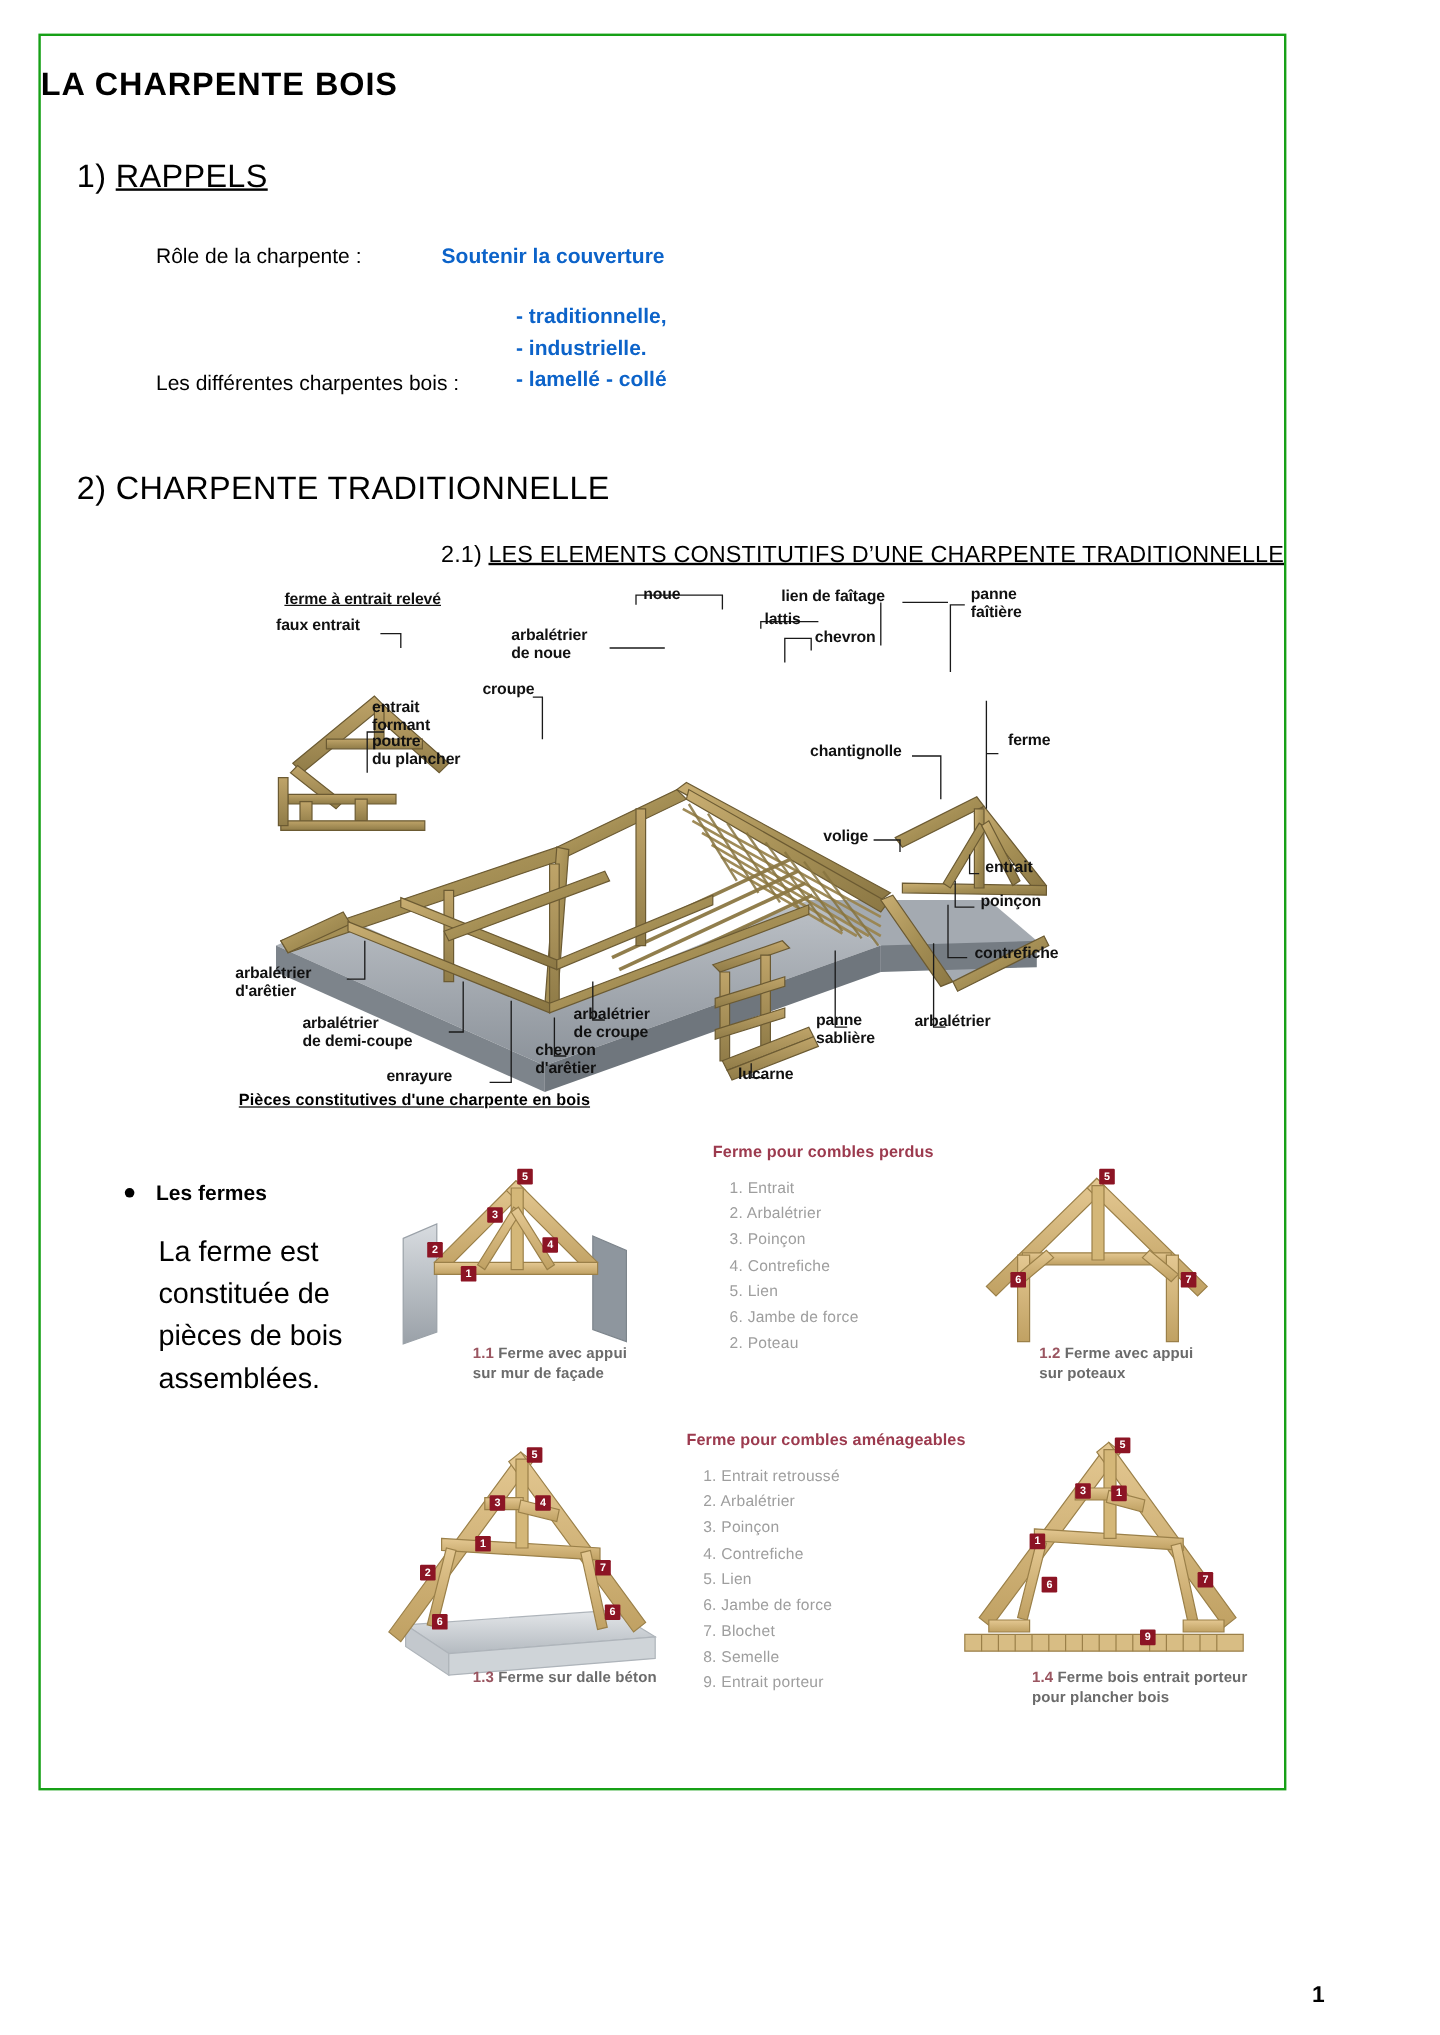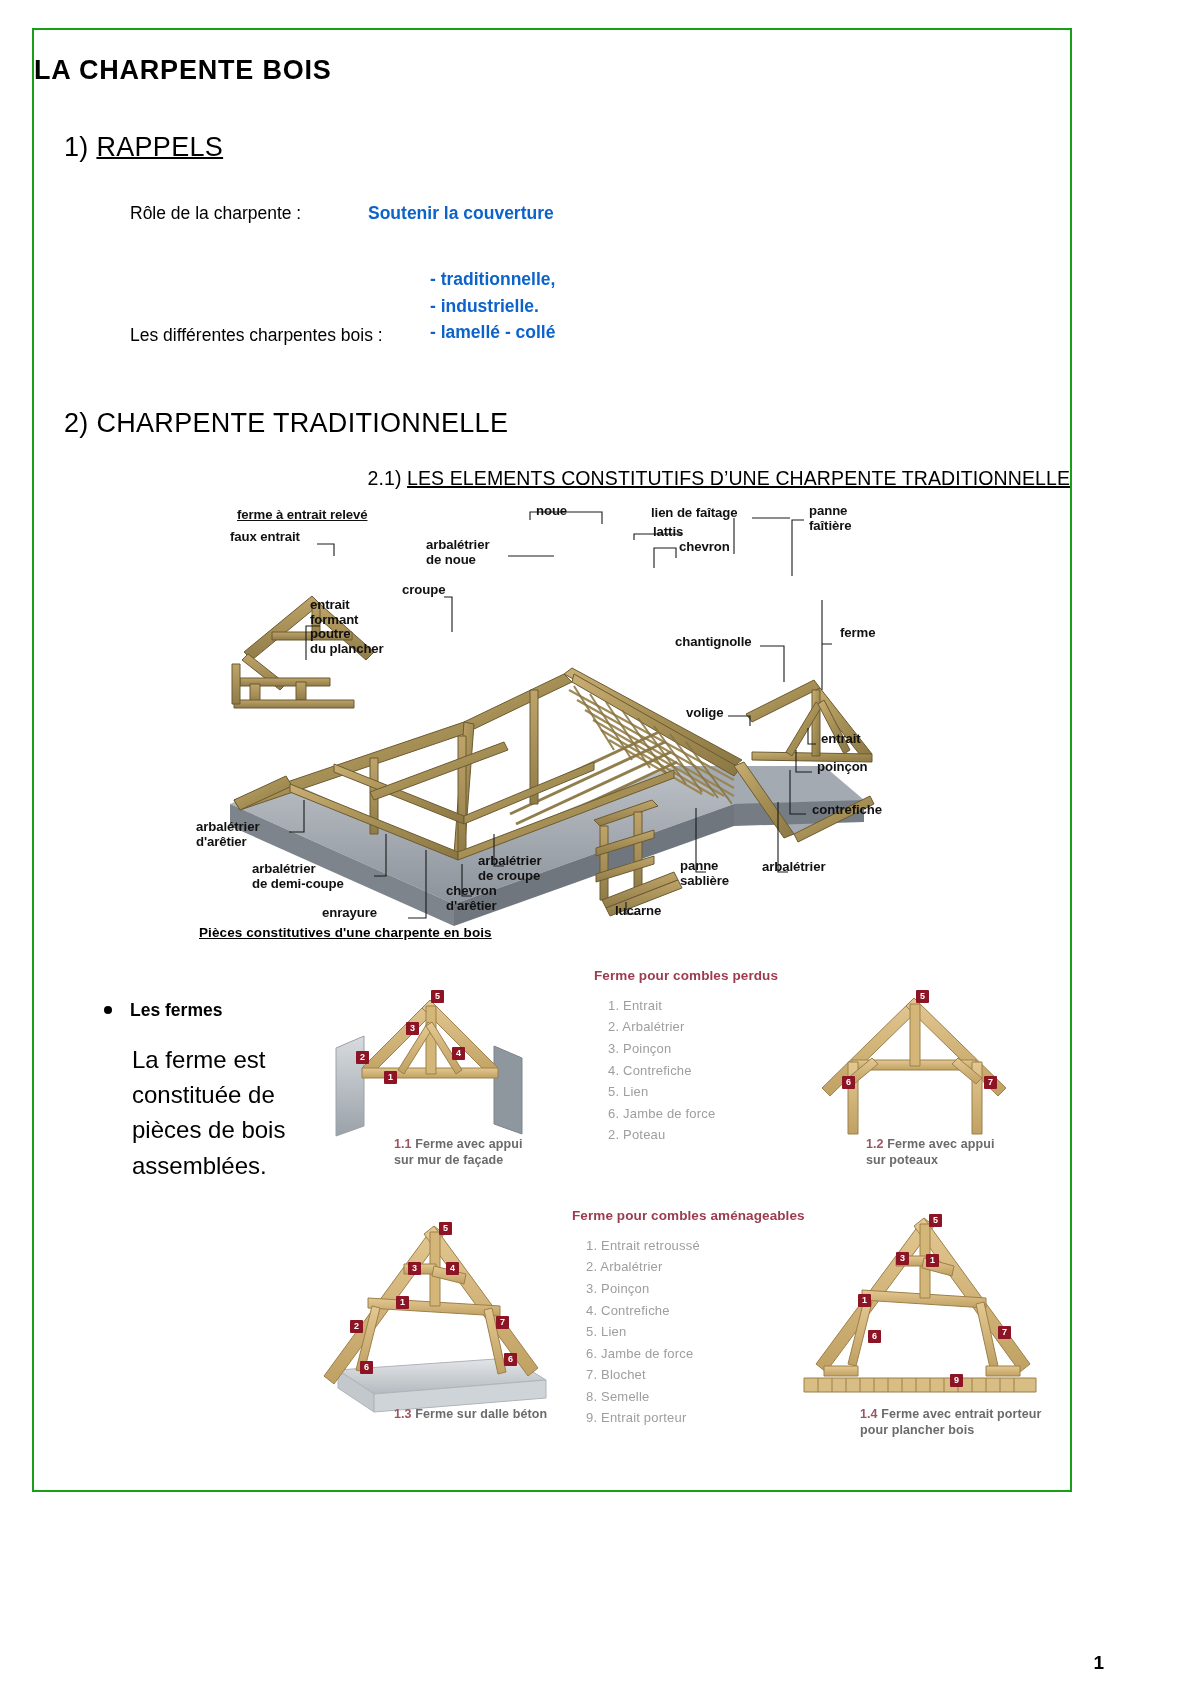--- a/index.html
+++ b/index.html
@@ -66,21 +66,21 @@
     margin: 0 0 0 30px;
     letter-spacing: 0.1px;
     text-align: right;
   }
   .h2 .u { text-decoration: underline; text-decoration-thickness: 1.5px; }
 
   .rappels-block { margin: 40px 0 0 96px; font-size: 17.5px; }
   .rappel-row { display: flex; align-items: flex-end; margin-bottom: 26px; }
   .rappel-label { color: #000; }
   .rappel-answer { color: #0c63c9; font-weight: bold; }
-  .ans-col { display: flex; flex-direction: column; margin-top: 16px; }
+  .ans-col { display: flex; flex-direction: column; }
   .ans-col span { line-height: 1.52; }
   .lbl-w1 { width: 238px; flex: 0 0 238px; }
   .lbl-w2 { width: 300px; flex: 0 0 300px; }
 
   
   .fig1 {
     position: relative;
     width: 1036px;
     height: 450px;
     margin-top: 14px;
@@ -337,21 +337,21 @@
       <div class="lbl" style="left:196px; top:26px;">faux entrait</div>
       <div class="lbl" style="left:276px; top:94px;">entrait
 formant
 poutre
 du plancher</div>
       <div class="lbl" style="left:368px; top:79px;">croupe</div>
       <div class="lbl" style="left:392px; top:34px;">arbalétrier
 de noue</div>
       <div class="lbl" style="left:502px; top:0px;">noue</div>
       <div class="lbl" style="left:617px; top:2px;">lien de faîtage</div>
-      <div class="lbl" style="left:619px; top:21px;">lattis</div>
+      <div class="lbl" style="left:603px; top:21px;">lattis</div>
       <div class="lbl" style="left:645px; top:36px;">chevron</div>
       <div class="lbl" style="left:775px; top:0px;">panne
 faîtière</div>
       <div class="lbl" style="left:806px; top:122px;">ferme</div>
       <div class="lbl" style="left:641px; top:131px;">chantignolle</div>
       <div class="lbl" style="left:652px; top:202px;">volige</div>
       <div class="lbl" style="left:787px; top:228px;">entrait</div>
       <div class="lbl" style="left:783px; top:256px;text-align:right;">poinçon</div>
       <div class="lbl" style="left:778px; top:299px;">contrefiche</div>
       <div class="lbl" style="left:162px; top:316px;">arbalétrier
@@ -542,21 +542,21 @@
         </svg>
         <div class="badge" style="left:155px; top:16px;">5</div>
         <div class="badge" style="left:122px; top:54px;">3</div>
         <div class="badge" style="left:152px; top:56px;">1</div>
         <div class="badge" style="left:84px;  top:96px;">1</div>
         <div class="badge" style="left:94px;  top:132px;">6</div>
         <div class="badge" style="left:224px; top:128px;">7</div>
         <div class="badge" style="left:176px; top:176px;">9</div>
         <div class="panel-cap" style="position:absolute; left:86px; top:208px;">
           <span class="num">1.4</span>
-          <span>Ferme avec entrait porteur</span><br>
+          <span>Ferme bois entrait porteur</span><br>
           <span>pour plancher bois</span>
         </div>
       </div>
     </div>
   </div>
 
   <div class="page-number">1</div>
 </div>
 
 </body></html>

